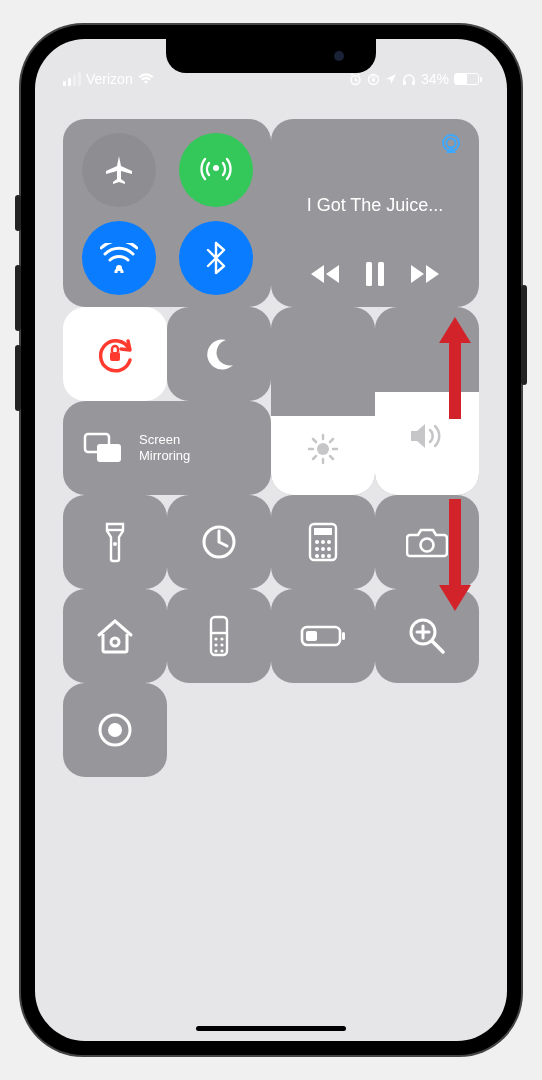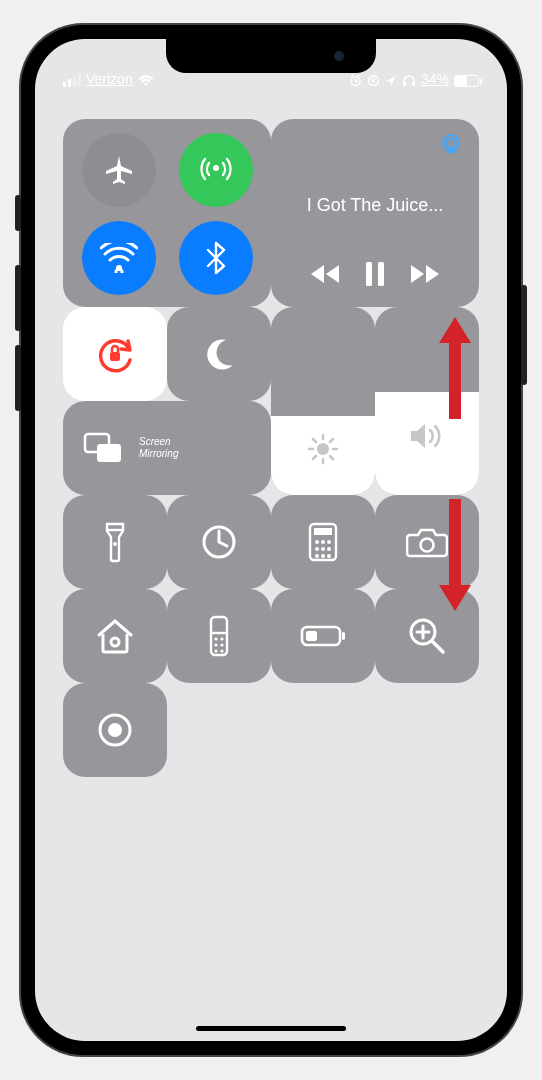--- a/index.html
+++ b/index.html
@@ -41,21 +41,21 @@
   .home-indicator {
     position:absolute; bottom:10px; left:50%; transform:translateX(-50%);
     width:150px; height:5px; background:#000; border-radius:3px; z-index:40;
   }
   
   .statusbar {
     position:absolute; top:0; left:0; right:0; height:52px;
     display:flex; justify-content:space-between; align-items:flex-end;
     padding:0 28px 4px; color:#fff; font-size:14px; z-index:30;
   }
-  .status-left, .status-right { display:flex; align-items:flex-end; gap:5px;text-decoration:underline; }
+  .status-left, .status-right { display:flex; align-items:center; gap:5px; }
   .sig-bars { display:flex; align-items:flex-end; gap:2px; }
   .sig-bars span { width:3px; background:#fff; border-radius:1px; }
   .sig-bars span.dim { background:rgba(255,255,255,.35); }
   .battery {
     width:25px; height:12px; border:1px solid #fff; border-radius:3px;
     position:relative;
   }
   .battery::after { content:""; position:absolute; right:-4px; top:3px; width:2px; height:5px; background:#fff; border-radius:1px;}
   .battery .fill { height:100%; background:#fff; border-radius:1px; }
   
@@ -100,21 +100,21 @@
   .media-ctrl { display:flex; justify-content:space-around; align-items:center; padding:6px 10px 10px; }
   
   .orientation { grid-column:1; grid-row:3; }
   .dnd { grid-column:2; grid-row:3; }
   .brightness { grid-column:3; grid-row:3 / span 2; flex-direction:column; justify-content:flex-end; padding:0; overflow:hidden; }
   .volume     { grid-column:4; grid-row:3 / span 2; flex-direction:column; justify-content:flex-end; padding:0; overflow:hidden; }
   .slider-fill { width:100%; background:#fff; display:flex; align-items:center; justify-content:center; }
   .slider-icon { margin-bottom:14px; opacity:.5; }
   
   .mirroring { grid-column:1 / span 2; grid-row:4; justify-content:flex-start; padding:0 20px; gap:16px; }
-  .mirroring .lbl { font-size:10px; line-height:1.2; color:#fff;font-style:italic; }
+  .mirroring .lbl { font-size:13px; line-height:1.2; color:#fff; }
   
   .r5a { grid-column:1; grid-row:5; }
   .r5b { grid-column:2; grid-row:5; }
   .r5c { grid-column:3; grid-row:5; }
   .r5d { grid-column:4; grid-row:5; }
   .r6a { grid-column:1; grid-row:6; }
   .r6b { grid-column:2; grid-row:6; }
   .r6c { grid-column:3; grid-row:6; }
   .r6d { grid-column:4; grid-row:6; }
   .r7a { grid-column:1; grid-row:7; }

